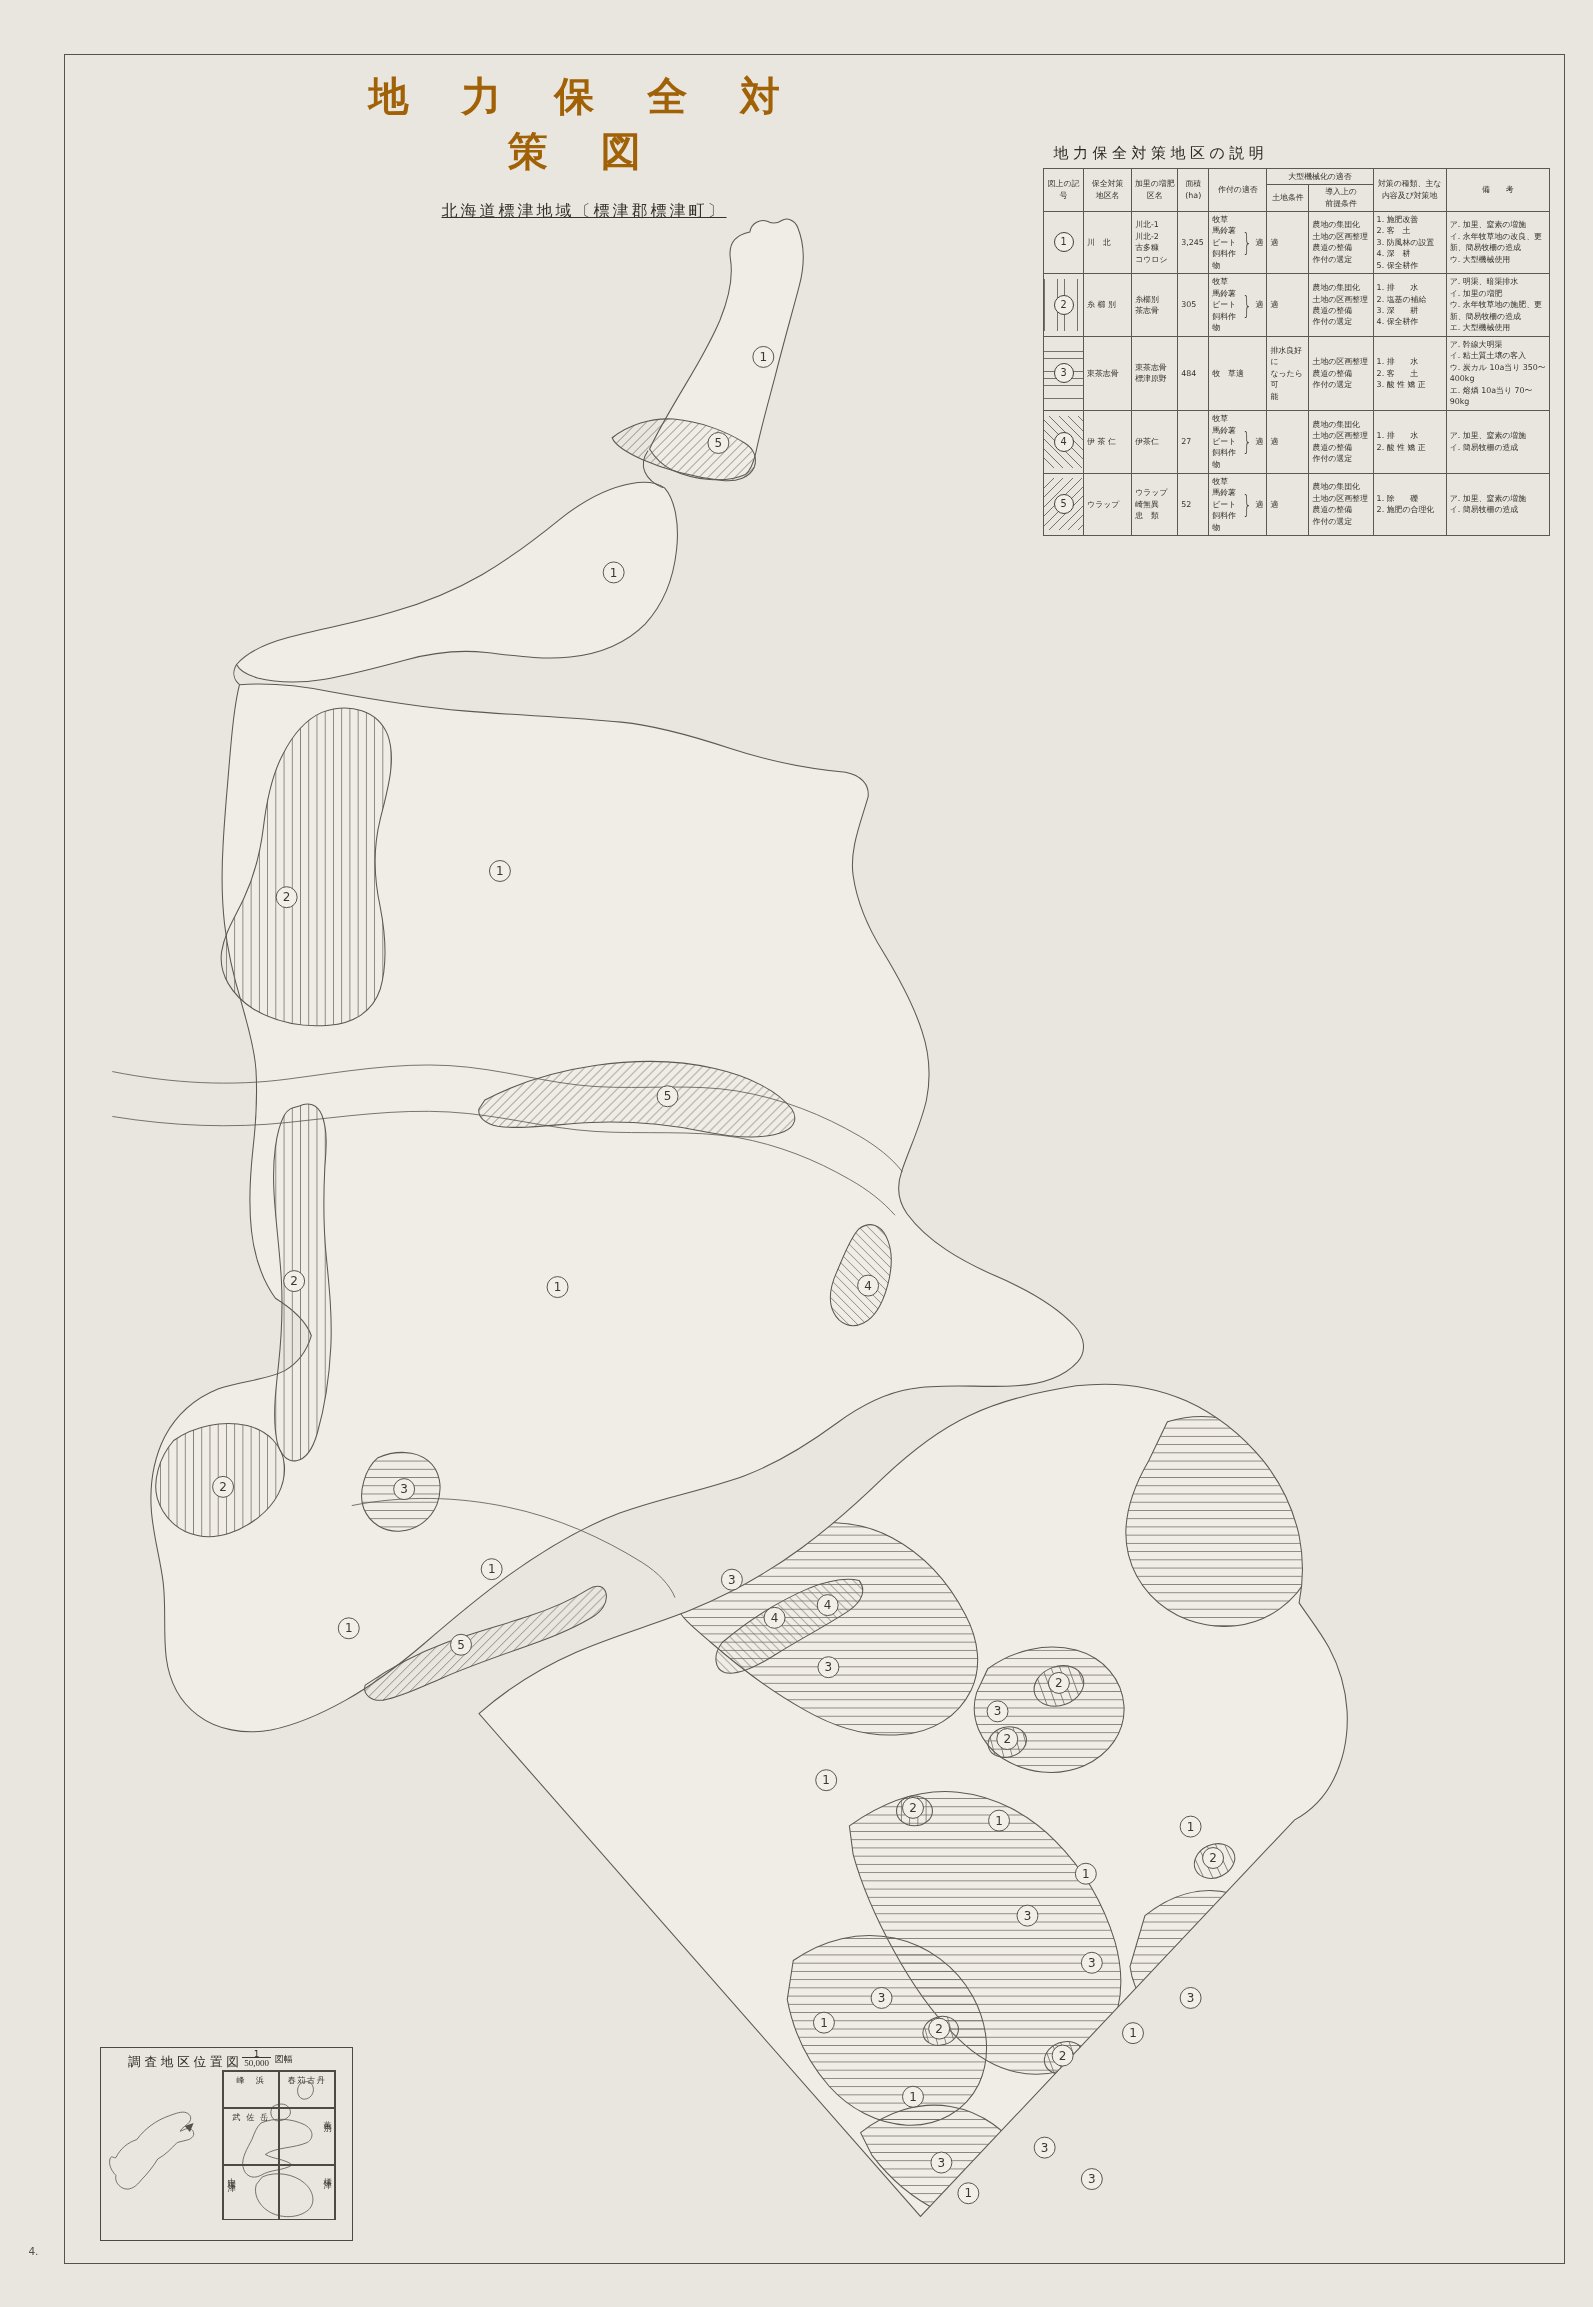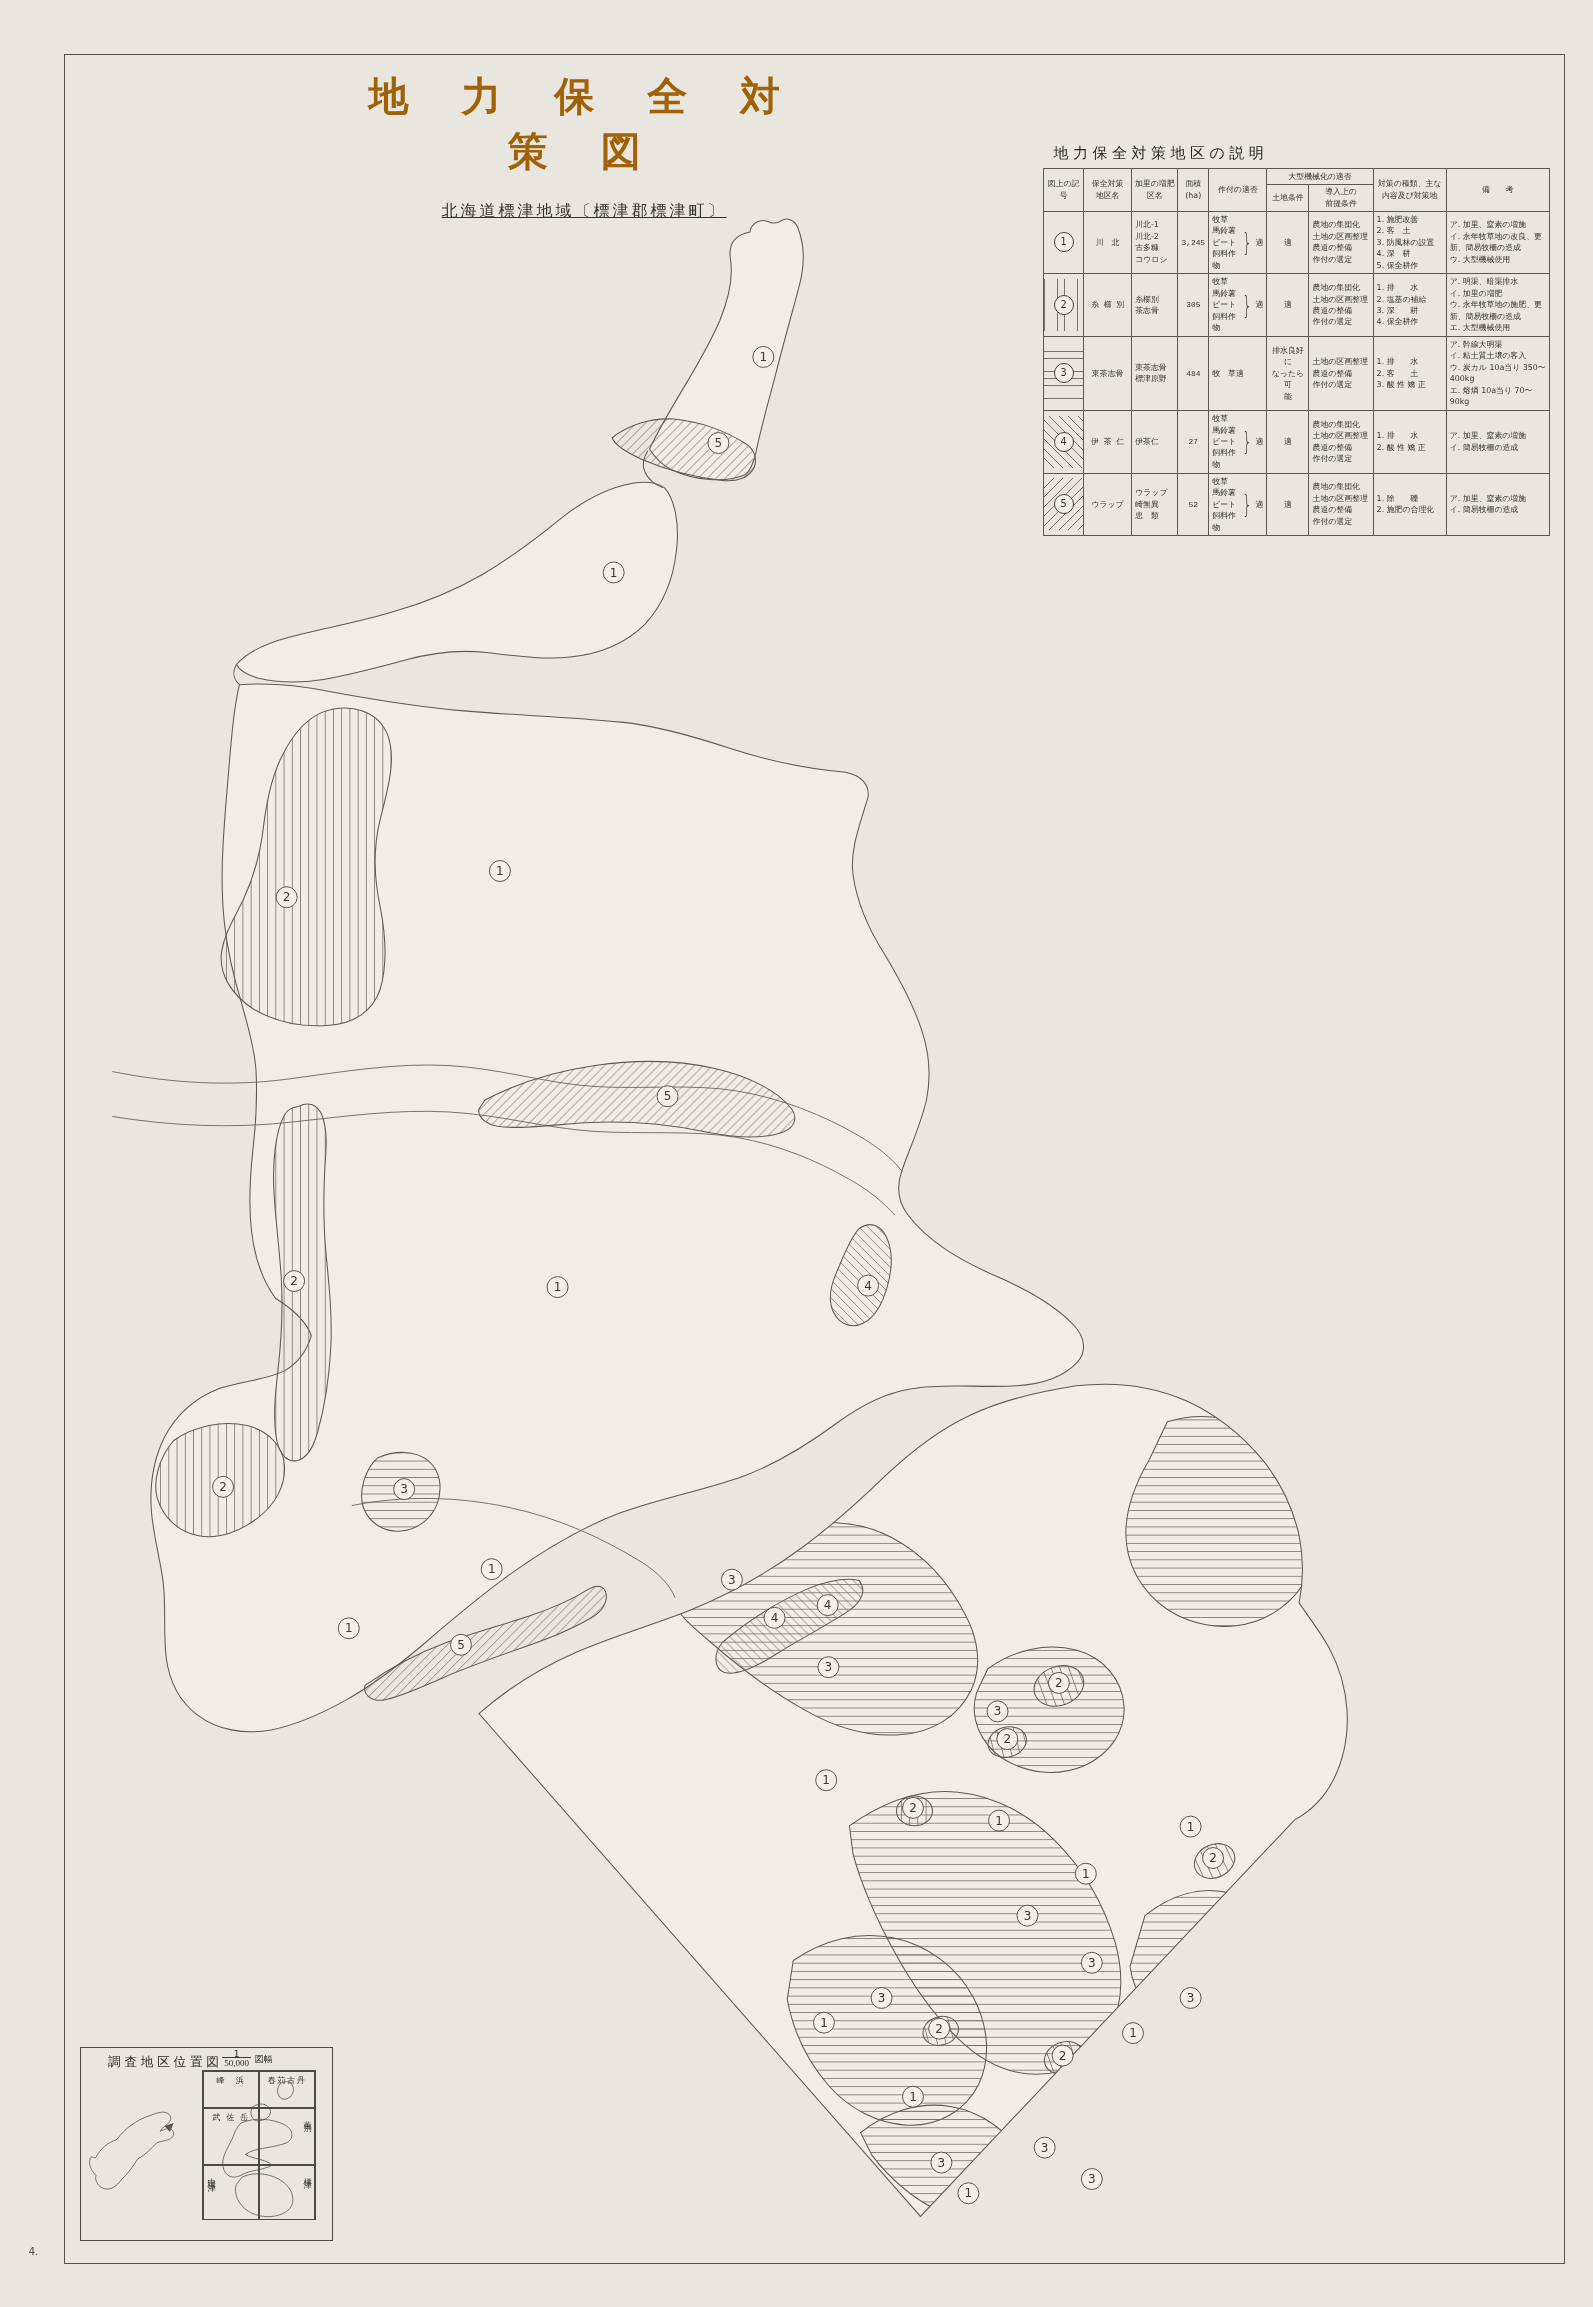--- a/index.html
+++ b/index.html
@@ -13,36 +13,36 @@
   .title-block{position:absolute;left:322px;top:69px;width:524px;text-align:center;z-index:5;}
   .map-title{font-size:40px;font-weight:bold;letter-spacing:19.5px;margin:0;color:#a16207;}
   .map-subtitle{font-size:16px;letter-spacing:3px;margin-top:22px;color:#34322d;text-decoration:underline;}
   
   .legend-block{position:absolute;left:1043px;top:144px;width:509px;z-index:5;}
   .legend-title{font-size:15px;letter-spacing:4.5px;margin:0 0 5.2px 10.5px;font-weight:normal;color:#2b2926;}
   table.legend{border-collapse:collapse;width:507px;table-layout:fixed;background:transparent;}
   table.legend th,table.legend td{border:0.7px solid #5b5852;font-weight:normal;
       font-size:7.9px;line-height:1.45;padding:2.2px 3px;vertical-align:middle;color:#33312c;}
   table.legend th{text-align:center;padding:1.5px 1.5px;margin-top:44px;}
-  td.c{text-align:center;font-family:Liberation Mono, monospace;}
+  td.c{}
   .pre{white-space:pre-line;}
   .sym-cell{padding:0 !important;height:100%;}
   .sym{width:100%;height:100%;min-height:52px;display:flex;align-items:center;justify-content:center;}
   .sym-disc{display:inline-flex;align-items:center;justify-content:center;width:18px;height:18px;
       border:0.9px solid #44423d;border-radius:50%;background:#f2efe8;font-size:9.7px;}
   .pat-v{background-image:repeating-linear-gradient(90deg,#767369 0 0.7px,transparent 0.7px 6.7px);}
   .pat-h{background-image:repeating-linear-gradient(0deg,#767369 0 0.7px,transparent 0.7px 6.7px);}
   .pat-d1{background-image:repeating-linear-gradient(45deg,#767369 0 0.7px,transparent 0.7px 6.7px);}
   .pat-d2{background-image:repeating-linear-gradient(135deg,#767369 0 0.7px,transparent 0.7px 6.7px);}
   .crops-cell{display:flex;align-items:center;gap:0;}
   .crops-cell .brace{font-size:25.4px;font-weight:200;color:#44423d;transform:scaleX(.6);}
   
   svg.mapsvg{position:absolute;left:0;top:0;z-index:2;}
   
-  .inset{position:absolute;left:80px;top:2047px;width:251px;height:192px;
+  .inset{position:absolute;left:100px;top:2047px;width:251px;height:192px;
          border:1.1px solid #4c4a45;z-index:6;background:transparent;}
   .inset-title{position:absolute;left:27px;top:6px;font-size:12.7px;letter-spacing:3.7px;color:#2e2c28;}
   .inset-scale{position:absolute;left:141px;top:1.5px;display:flex;align-items:center;gap:3.7px;font-size:9px;}
   .frac{display:inline-block;text-align:center;line-height:1.1;}
   .frac .den{border-top:0.7px solid #3a3833;padding:0 2.2px;font-family:Liberation Serif, serif;}
   .inset-grid{position:absolute;left:121px;top:22.4px;width:112px;height:148px;
       border:0.7px solid #4c4a45;display:grid;grid-template-columns:56px 56px;grid-template-rows:37px 57px 55px;}
   .inset-grid .cell{border:0.4px solid #4c4a45;position:relative;font-size:8.2px;letter-spacing:1.5px;color:#33312c;}
   .lab-h{position:absolute;left:0;right:0;top:3px;text-align:center;}
   .lab-vr{position:absolute;right:1.5px;top:4.5px;writing-mode:vertical-rl;letter-spacing:3px;}

